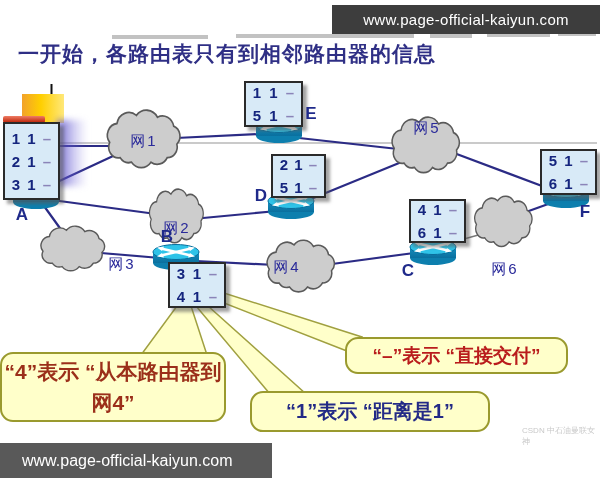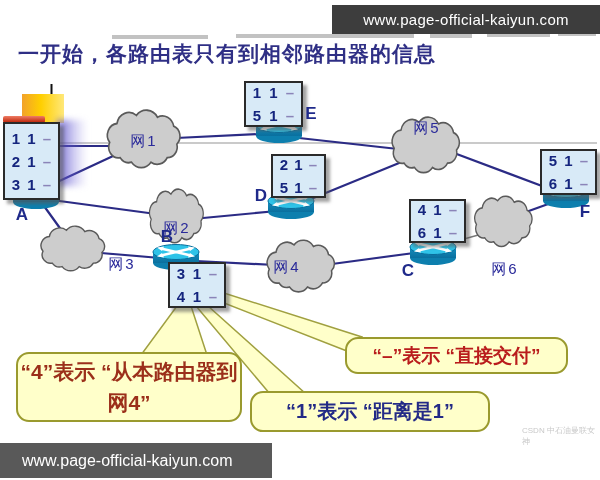--- a/index.html
+++ b/index.html
@@ -32,21 +32,21 @@
   .tbl-e{left:244px;top:81px;width:59px;height:46px;}
   .tbl-f{left:540px;top:149px;width:57px;height:46px;}
 
   
   .netlbl{transform:translate(-50%,-50%);color:#2a2a9a;font-weight:400;font-size:15px;letter-spacing:2px;white-space:nowrap;}
   .rtrlbl{transform:translate(-50%,-50%);color:#1f2a8a;font-weight:700;font-size:17px;}
 
   
   .callout{background:#ffffca;border:2px solid #9a9a2e;border-radius:13px;box-sizing:border-box;
            display:flex;align-items:center;justify-content:center;text-align:center;font-weight:700;}
-  .co-four{left:16px;top:352px;width:226px;height:70px;font-size:21px;color:#9b2f1a;line-height:1.5;}
+  .co-four{left:0;top:352px;width:226px;height:70px;font-size:21px;color:#9b2f1a;line-height:1.5;}
   .co-dash{left:345px;top:337px;width:223px;height:37px;font-size:19px;color:#b91c1c;}
   .co-one{left:250px;top:391px;width:240px;height:41px;font-size:20px;color:#232a86;}
 
   
   .deco-yellow{left:22px;top:94px;width:42px;height:29px;
                background:linear-gradient(90deg,#f2a22b,#ffcf00 45%,#ffe87a);}
   .deco-red{left:3px;top:116px;width:42px;height:7px;border-radius:2px;
             background:linear-gradient(180deg,#ef7d66,#b81c00);}
   .deco-haze{left:57px;top:120px;width:30px;height:66px;filter:blur(3px);
              background:linear-gradient(90deg,rgba(86,74,200,.8),rgba(120,110,220,.3) 60%,rgba(120,110,220,0));}

